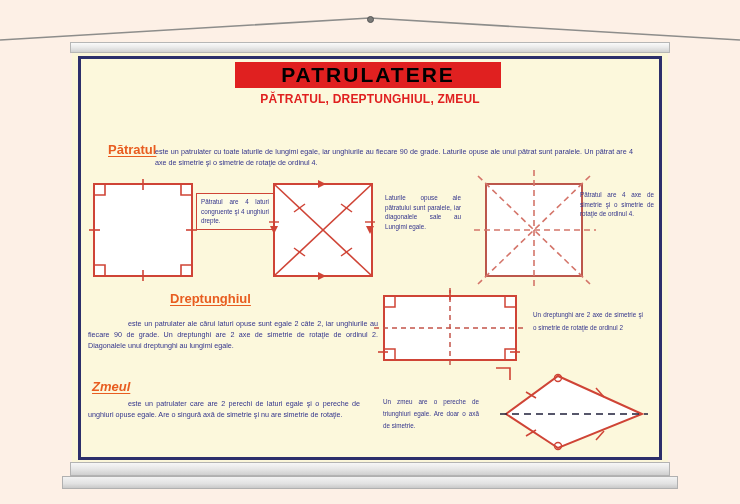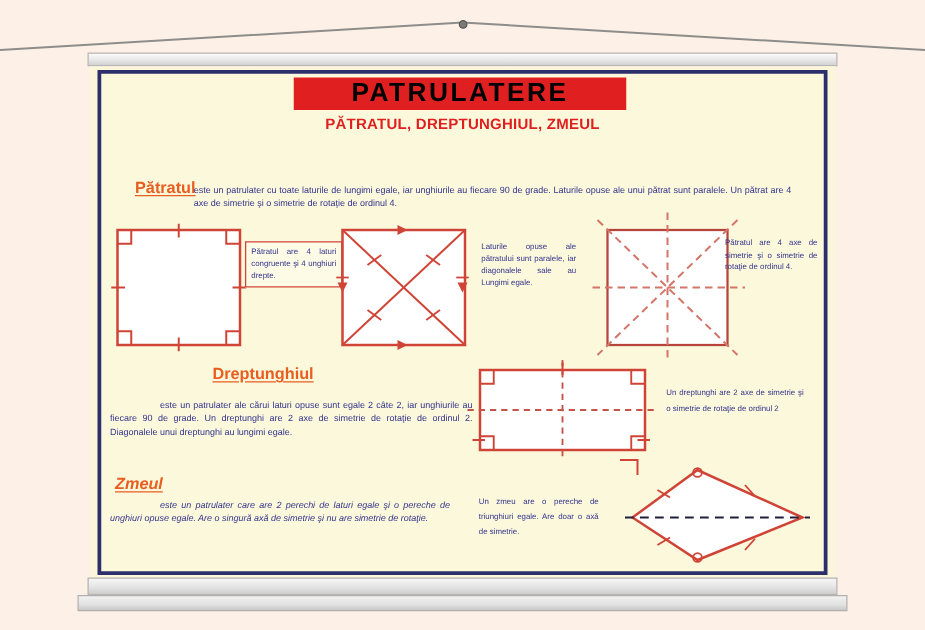--- a/index.html
+++ b/index.html
@@ -48,21 +48,21 @@
 
   
   .sec-h{position:absolute;color:#e85d20;font-weight:bold;font-size:13px;
      text-decoration:underline;text-underline-offset:2px;}
   #h-patrat{left:88px;top:142px;padding-left:20px;}
   #h-drept{left:170px;top:291px;}
   #h-zmeu{left:92px;top:379px;font-style:italic;}
 
   .patrat-body{left:155px;top:146px;width:478px;text-indent:0;}
   .drept-body{left:88px;top:298px;width:290px;text-indent:40px;margin-top:20px;}
-  .zmeu-body{left:88px;top:398px;width:272px;text-indent:40px;font-style:italic;}
+  .zmeu-body{left:88px;top:398px;width:272px;text-indent:40px;}
 
   
   .callout{position:absolute;color:#33348c;font-size:6.3px;line-height:9.5px;
      background:#fdfbe6;border:1px solid #cf4436;padding:3px 4px;box-sizing:border-box;
      text-align:justify;}
   #c1{left:196px;top:193px;width:78px;}
   #c2{left:381px;top:190px;width:84px;border:none;background:transparent;}
   #c3{left:576px;top:187px;width:82px;border:none;background:transparent;}
   #c4{left:529px;top:305px;width:118px;border:none;background:transparent;line-height:13px;}
   #c5{left:379px;top:393px;width:104px;border:none;background:transparent;line-height:12px;}

